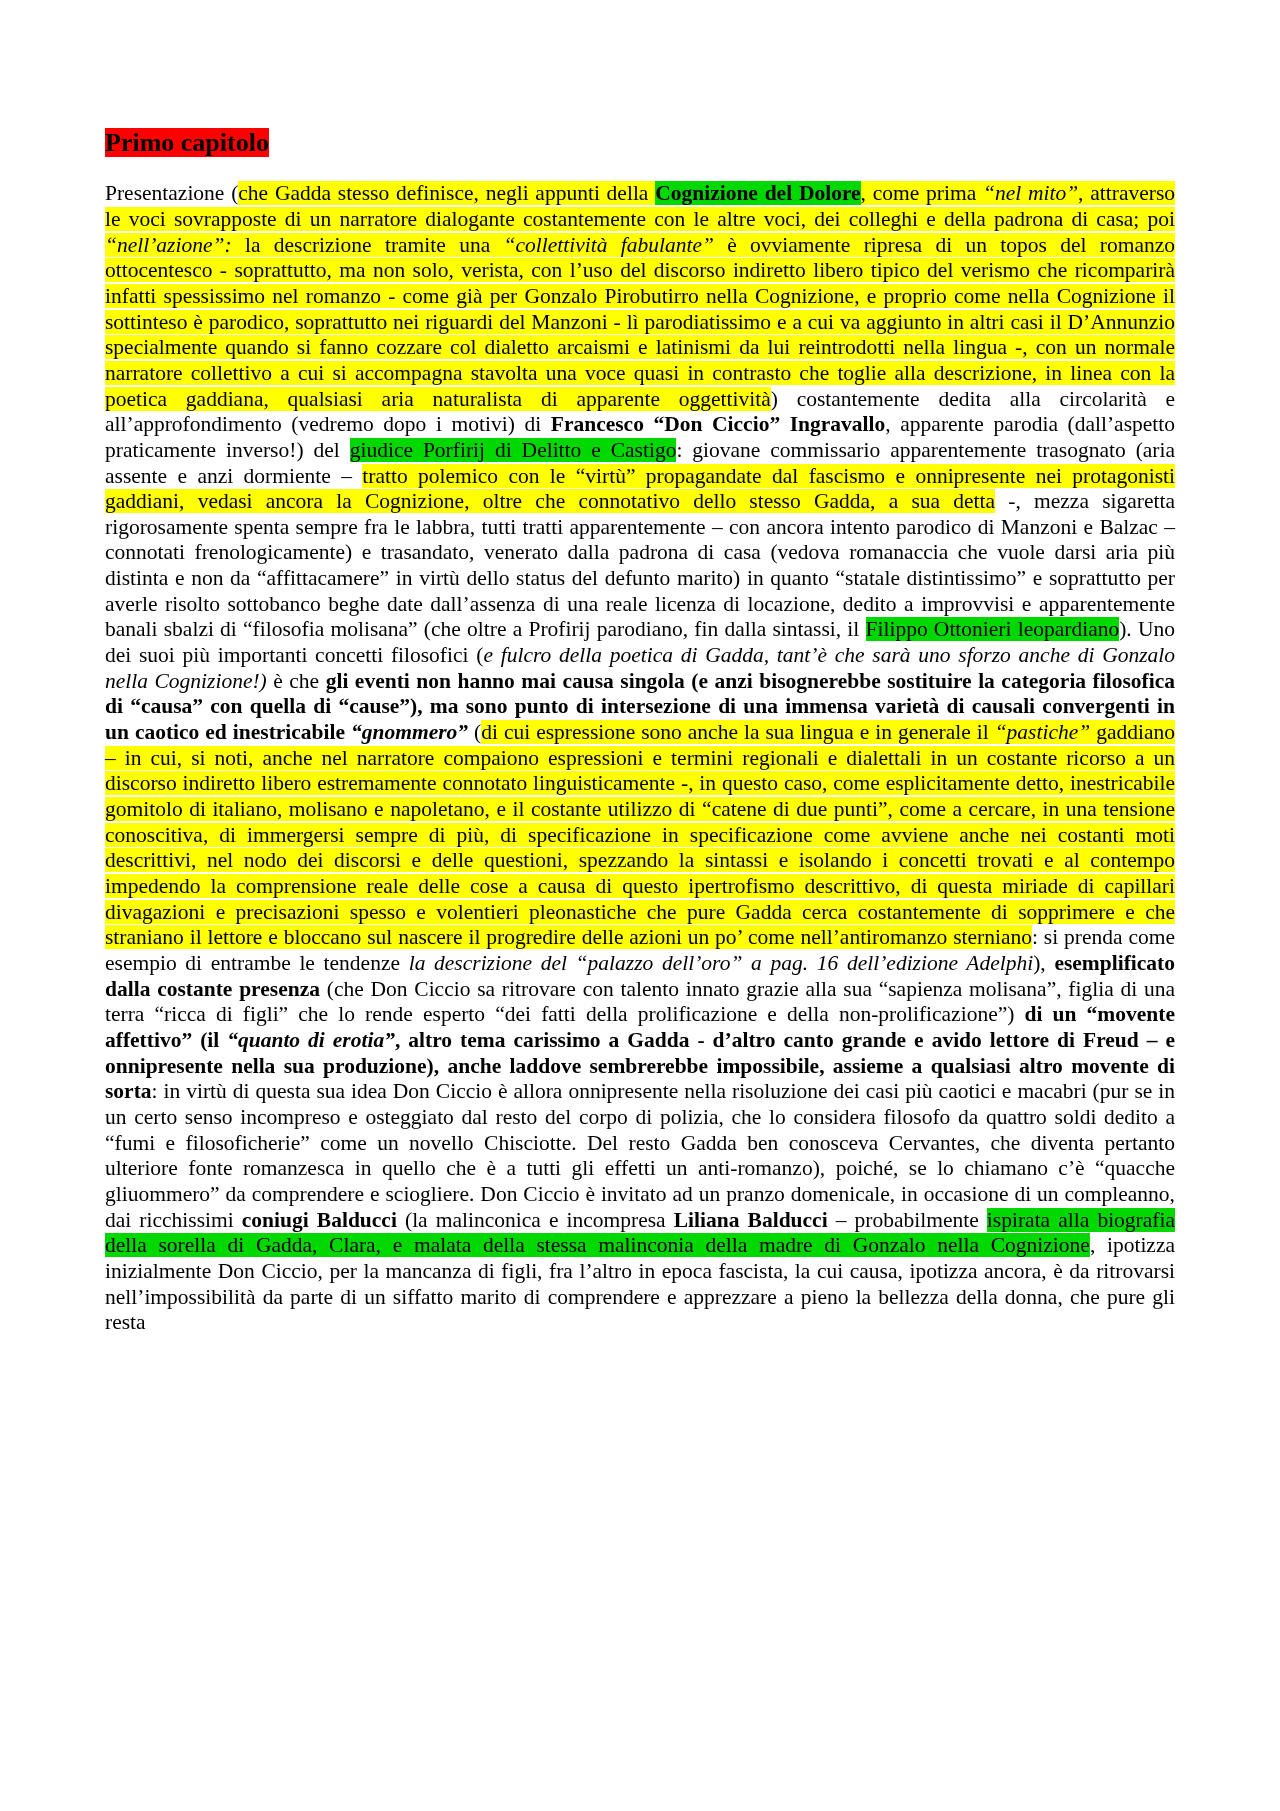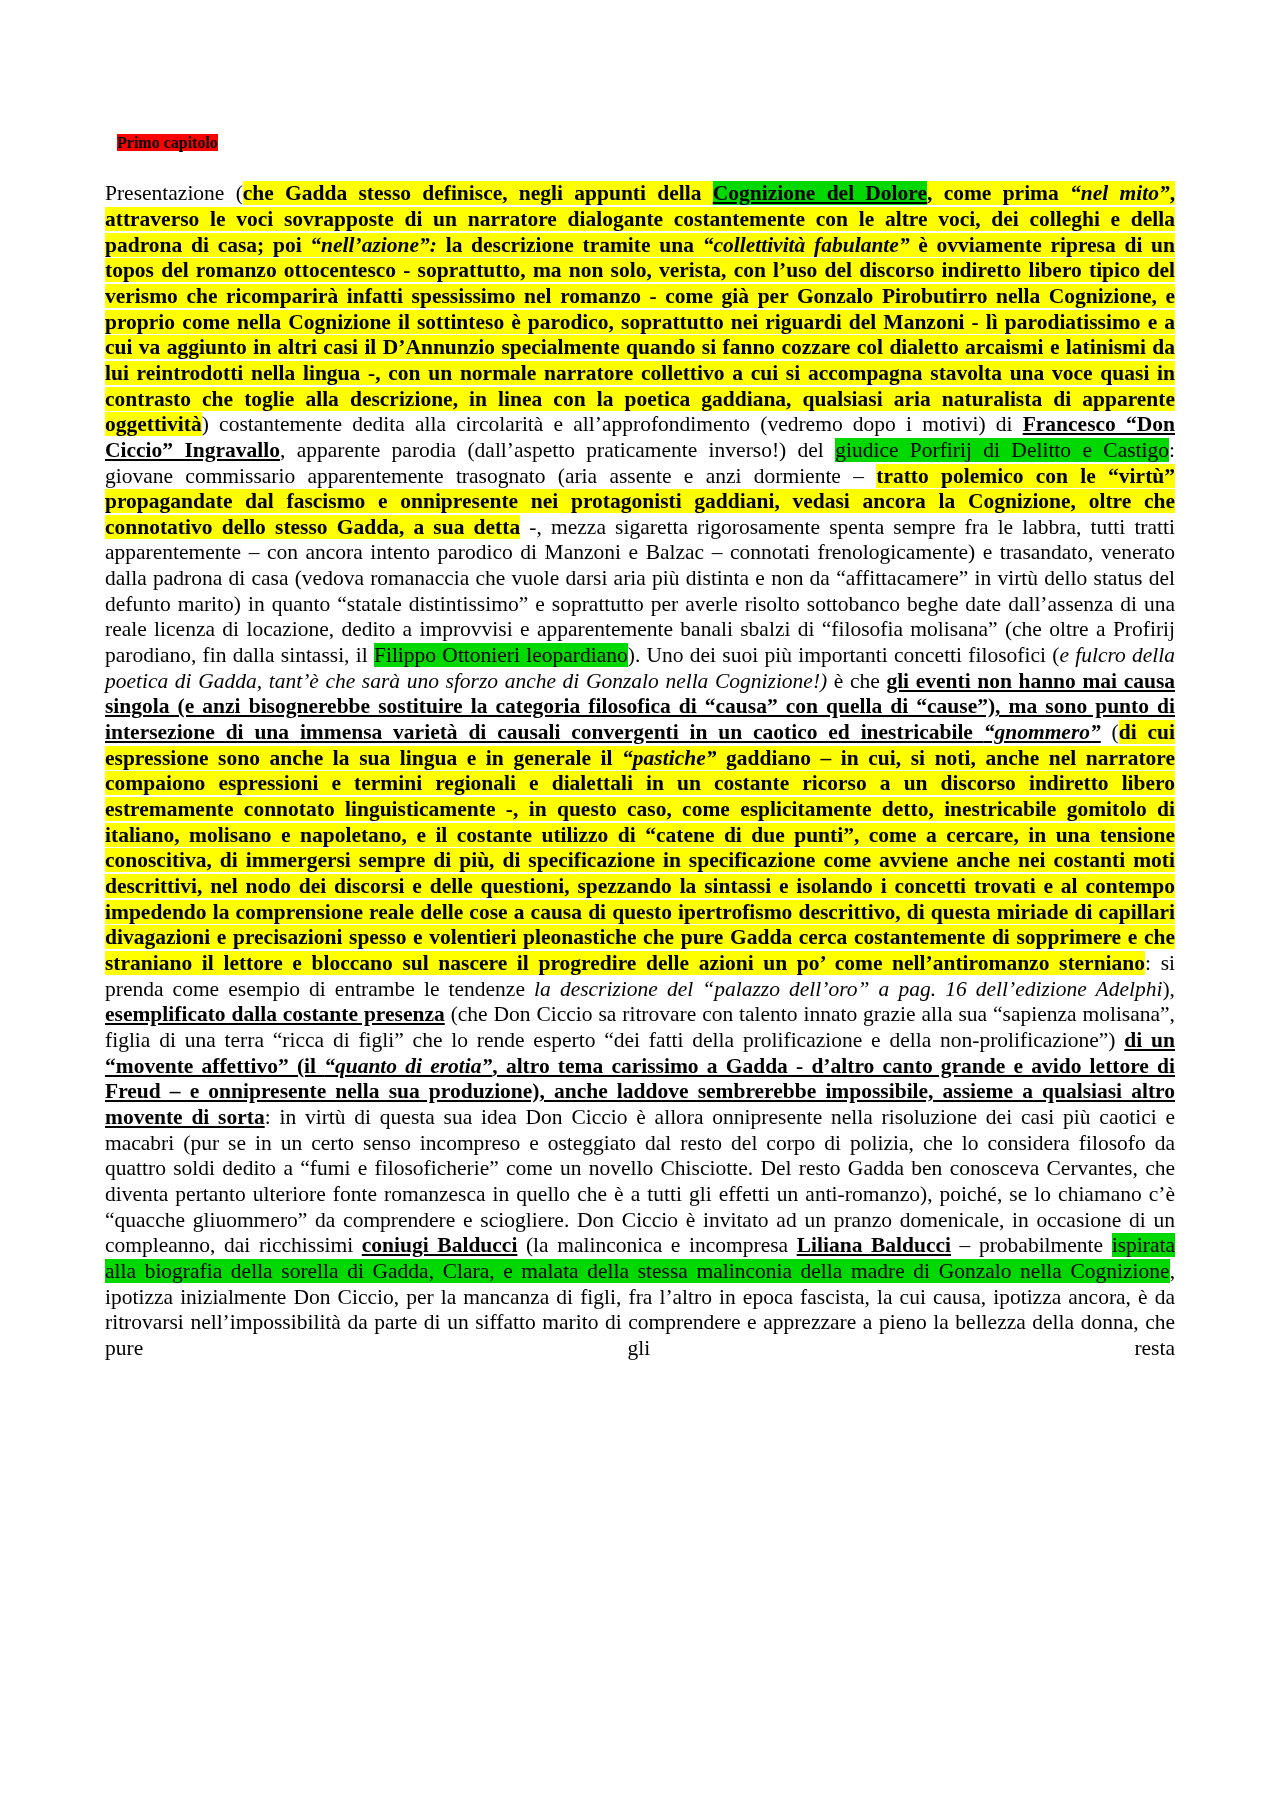--- a/index.html
+++ b/index.html
@@ -15,40 +15,40 @@
   }
   .page {
     box-sizing: border-box;
     width: 1280px;
     height: 1811px;
     padding: 130px 105px 0 105px;
     background: var(--page-bg, #fff);
     overflow: hidden;
   }
   .title-line {
-    font-size: 16px;
+    font-size: 26px;
     line-height: 25.65px;
-    margin: 0 0 15px 12px;
+    margin: 0 0 15px 0;
   }
   .chapter-title {
     font-weight: bold;
     background: var(--hl-red, #ff0000);
   }
   .body-paragraph {
     margin: 25.65px 0 0 0;
     font-size: 21.5px;
     line-height: 25.65px;
     text-align: justify;
     text-align-last: justify;
     word-spacing: 0.02em;
   }
-  .b { font-weight: bold; text-decoration: underline; }
+  .b { font-weight: bold; }
   .i { font-style: italic; }
   .u { }
-  .hl-yellow { background: var(--hl-yellow, #ffff00); font-weight: bold; }
+  .hl-yellow { background: var(--hl-yellow, #ffff00); }
   .hl-green  { background: var(--hl-green, #00d800); }
 </style>
 </head>
 <body>
 
 <div class="page">
   <p class="title-line"><span class="chapter-title">Primo capitolo</span></p>
   <p class="body-paragraph"><span>Presentazione (</span><span class="hl-yellow">che Gadda stesso definisce, negli appunti della </span><span class="b hl-green">Cognizione del Dolore</span><span class="hl-yellow">, come prima </span><span class="i hl-yellow">“nel mito”</span><span class="hl-yellow">, attraverso le voci sovrapposte di un narratore dialogante costantemente con le altre voci, dei colleghi e della padrona di casa; poi </span><span class="i hl-yellow">“nell’azione”:</span><span class="hl-yellow"> la descrizione tramite una </span><span class="i hl-yellow">“collettività fabulante”</span><span class="hl-yellow"> è ovviamente ripresa di un topos del romanzo ottocentesco - soprattutto, ma non solo, verista, con l’uso del discorso indiretto libero tipico del verismo che ricomparirà infatti spessissimo nel romanzo - come già per Gonzalo Pirobutirro nella Cognizione, e proprio come nella Cognizione il sottinteso è parodico, soprattutto nei riguardi del Manzoni - lì parodiatissimo e a cui va aggiunto in altri casi il D’Annunzio specialmente quando si fanno cozzare col dialetto arcaismi e latinismi da lui reintrodotti nella lingua -, con un normale narratore collettivo a cui si accompagna stavolta una voce quasi in contrasto che toglie alla descrizione, in linea con la poetica gaddiana, qualsiasi aria naturalista di apparente oggettività</span><span>) costantemente dedita alla circolarità e all’approfondimento (vedremo dopo i motivi) di </span><span class="b">Francesco “Don Ciccio” Ingravallo</span><span>, apparente parodia (dall’aspetto praticamente inverso!) del </span><span class="hl-green">giudice Porfirij di Delitto e Castigo</span><span>: giovane commissario apparentemente trasognato (aria assente e anzi dormiente – </span><span class="hl-yellow">tratto polemico con le “virtù” propagandate dal fascismo e onnipresente nei protagonisti gaddiani, vedasi ancora la Cognizione, oltre che connotativo dello stesso Gadda, a sua detta</span><span> -, mezza sigaretta rigorosamente spenta sempre fra le labbra, tutti tratti apparentemente – con ancora intento parodico di Manzoni e Balzac – connotati frenologicamente) e trasandato, venerato dalla padrona di casa (vedova romanaccia che vuole darsi aria più distinta e non da “affittacamere” in virtù dello status del defunto marito) in quanto “statale distintissimo” e soprattutto per averle risolto sottobanco beghe date dall’assenza di una reale licenza di locazione, dedito a improvvisi e apparentemente banali sbalzi di “filosofia molisana” (che oltre a Profirij parodiano, fin dalla sintassi, il </span><span class="hl-green">Filippo Ottonieri leopardiano</span><span>). Uno dei suoi più importanti concetti filosofici (</span><span class="i">e fulcro della poetica di Gadda, tant’è che sarà uno sforzo anche di Gonzalo nella Cognizione!)</span><span> è che </span><span class="b">gli eventi non hanno mai causa singola (e anzi bisognerebbe sostituire la categoria filosofica di “causa” con quella di “cause”), ma sono punto di intersezione di una immensa varietà di causali convergenti in un caotico ed inestricabile </span><span class="b i u">“gnommero”</span><span> (</span><span class="hl-yellow">di cui espressione sono anche la sua lingua e in generale il </span><span class="i hl-yellow">“pastiche”</span><span class="hl-yellow"> gaddiano – in cui, si noti, anche nel narratore compaiono espressioni e termini regionali e dialettali in un costante ricorso a un discorso indiretto libero estremamente connotato linguisticamente -, in questo caso, come esplicitamente detto, inestricabile gomitolo di italiano, molisano e napoletano, e il costante utilizzo di “catene di due punti”, come a cercare, in una tensione conoscitiva, di immergersi sempre di più, di specificazione in specificazione come avviene anche nei costanti moti descrittivi, nel nodo dei discorsi e delle questioni, spezzando la sintassi e isolando i concetti trovati e al contempo impedendo la comprensione reale delle cose a causa di questo ipertrofismo descrittivo, di questa miriade di capillari divagazioni e precisazioni spesso e volentieri pleonastiche che pure Gadda cerca costantemente di sopprimere e che straniano il lettore e bloccano sul nascere il progredire delle azioni un po’ come nell’antiromanzo sterniano</span><span>: si prenda come esempio di entrambe le tendenze </span><span class="i u">la descrizione del “palazzo dell’oro” a pag. 16 dell’edizione Adelphi</span><span>), </span><span class="b">esemplificato dalla costante presenza</span><span> (che Don Ciccio sa ritrovare con talento innato grazie alla sua “sapienza molisana”, figlia di una terra “ricca di figli” che lo rende esperto “dei fatti della prolificazione e della non-prolificazione”) </span><span class="b">di un “movente affettivo” (il </span><span class="b i u">“quanto di erotia”</span><span class="b">, altro tema carissimo a Gadda - d’altro canto grande e avido lettore di Freud – e onnipresente nella sua produzione), anche laddove sembrerebbe impossibile, assieme a qualsiasi altro movente di sorta</span><span>: in virtù di questa sua idea Don Ciccio è allora onnipresente nella risoluzione dei casi più caotici e macabri (pur se in un certo senso incompreso e osteggiato dal resto del corpo di polizia, che lo considera filosofo da quattro soldi dedito a “fumi e filosoficherie” come un novello Chisciotte. Del resto Gadda ben conosceva Cervantes, che diventa pertanto ulteriore fonte romanzesca in quello che è a tutti gli effetti un anti-romanzo), poiché, se lo chiamano c’è “quacche gliuommero” da comprendere e sciogliere. Don Ciccio è invitato ad un pranzo domenicale, in occasione di un compleanno, dai ricchissimi </span><span class="b">coniugi Balducci</span><span> (la malinconica e incompresa </span><span class="b">Liliana Balducci</span><span> – probabilmente </span><span class="hl-green">ispirata alla biografia della sorella di Gadda, Clara, e malata della stessa malinconia della madre di Gonzalo nella Cognizione</span><span>, ipotizza inizialmente Don Ciccio, per la mancanza di figli, fra l’altro in epoca fascista, la cui causa, ipotizza ancora, è da ritrovarsi nell’impossibilità da parte di un siffatto marito di comprendere e apprezzare a pieno la bellezza della donna, che pure gli resta</span></p>
 </div>
 

